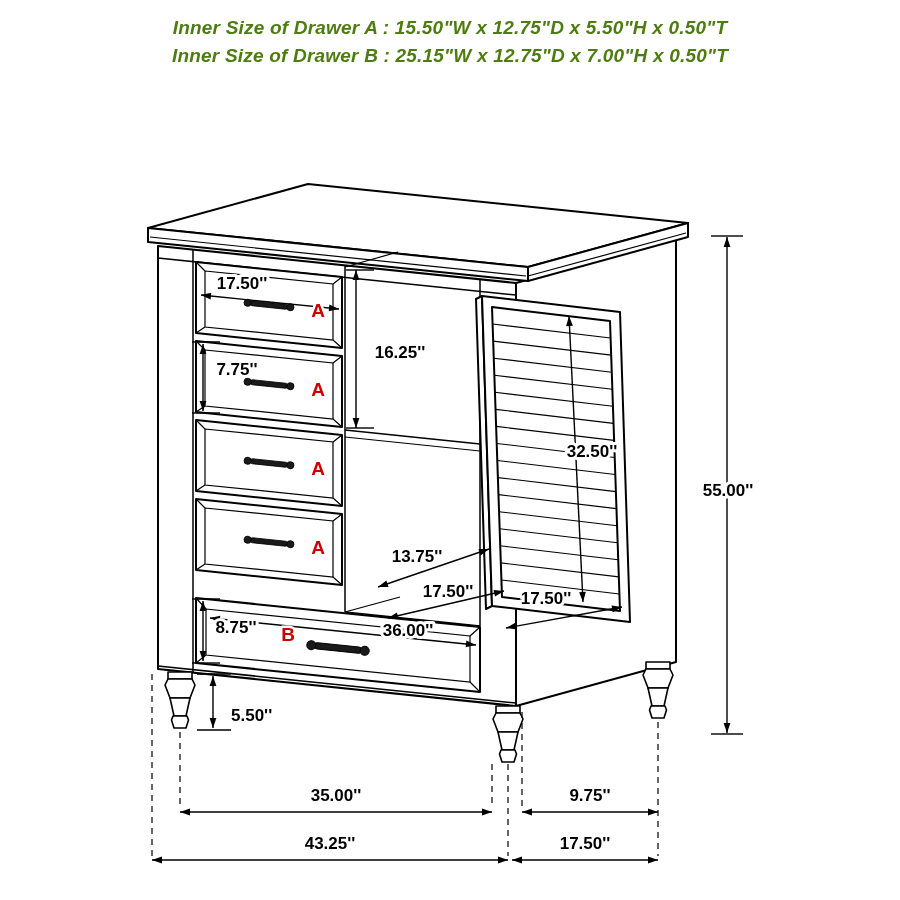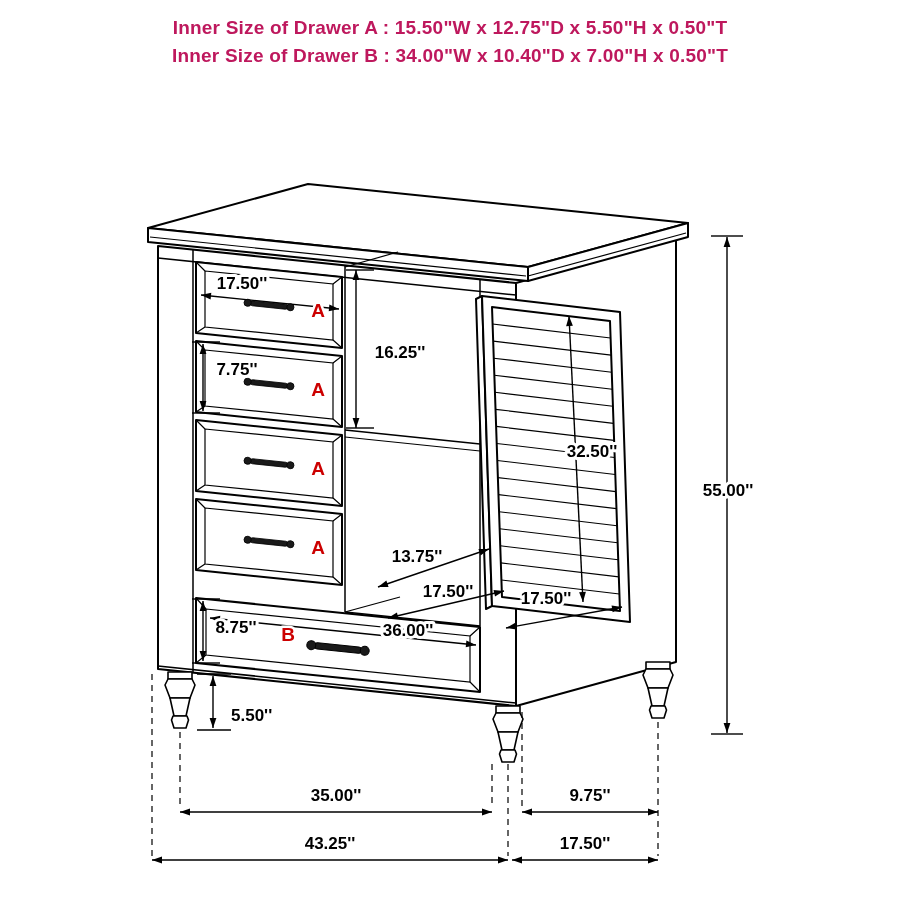--- a/index.html
+++ b/index.html
@@ -1,19 +1,19 @@
 <!DOCTYPE html>
 <html><head>
 <meta charset="utf-8">
 <style>
   html,body{margin:0;padding:0;background:#fff;}
   .page{position:relative;width:900px;height:900px;background:#fff;overflow:hidden;
         font-family:"Liberation Sans",sans-serif;}
   .hdr{position:absolute;top:14px;left:0;right:0;text-align:center;
-       font-weight:bold;font-size:19px;line-height:28px;color:#be185d;letter-spacing:.2px;}
+       font-weight:bold;font-size:19px;line-height:28px;color:#4d7c0f;letter-spacing:.2px;font-style:italic;}
   svg{position:absolute;left:0;top:0;}
   .face{fill:#fff;stroke:#000;stroke-width:2;stroke-linejoin:round;}
   .ln{stroke:#000;stroke-width:1.5;fill:none;}
   .thin{stroke:#000;stroke-width:1.2;fill:none;}
   .dim{stroke:#000;stroke-width:1.4;}
   .tick{stroke:#000;stroke-width:1.4;}
   .dash{stroke:#000;stroke-width:1.2;stroke-dasharray:6 5;fill:none;}
   #louvers line{stroke:#000;stroke-width:1.1;}
   text.dim{font:bold 17px "Liberation Sans",sans-serif;fill:#000;stroke:#fff;stroke-width:6px;
            paint-order:stroke;stroke-linejoin:round;text-anchor:middle;}
@@ -22,21 +22,21 @@
            paint-order:stroke;stroke-linejoin:round;text-anchor:middle;}
   .handlefill{fill:#1a1a1a;stroke:#000;stroke-width:.8;}
   .legfill{fill:#fff;stroke:#000;stroke-width:1.6;stroke-linejoin:round;}
 </style>
 </head>
 <body>
 
 <div class="page">
   <div class="hdr">
     <div>Inner Size of Drawer A : 15.50"W x 12.75"D x 5.50"H x 0.50"T</div>
-    <div>Inner Size of Drawer B : 34.00"W x 10.40"D x 7.00"H x 0.50"T</div>
+    <div>Inner Size of Drawer B : 25.15"W x 12.75"D x 7.00"H x 0.50"T</div>
   </div>
 
   <svg width="900" height="900" viewBox="0 0 900 900">
     <defs>
       <g id="leg">
         <path class="legfill" d="M-12 0 H12 V7 H-12 Z"></path>
         <path class="legfill" d="M-12 7 L12 7 L15 13 L10 26 L-10 26 L-15 13 Z"></path>
         <path class="legfill" d="M-10 26 L10 26 L6 44 L-6 44 Z"></path>
         <path class="legfill" d="M-7 44 L7 44 L8.5 48 L6 56 L-6 56 L-8.5 48 Z"></path>
       </g>

